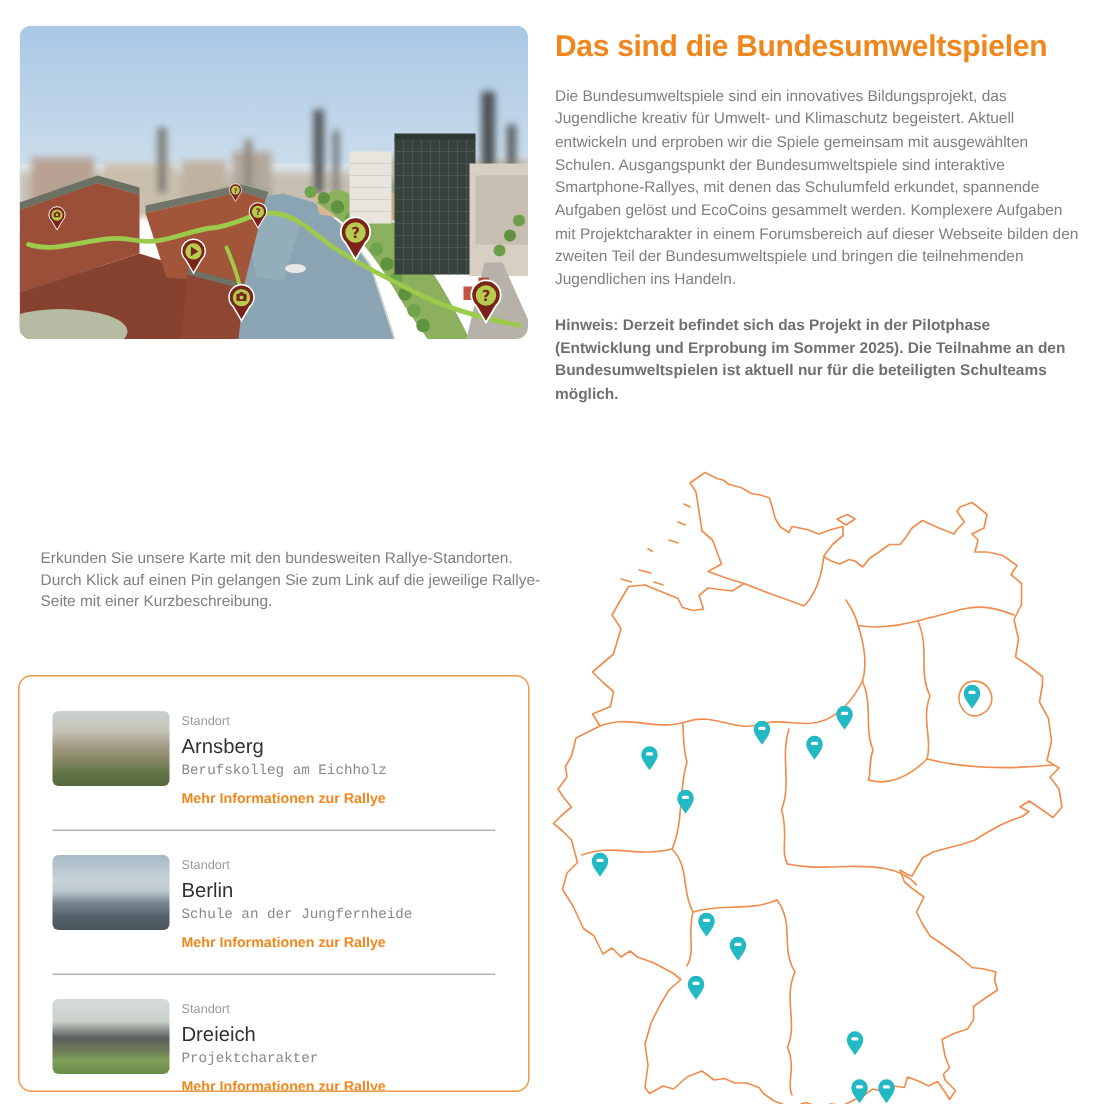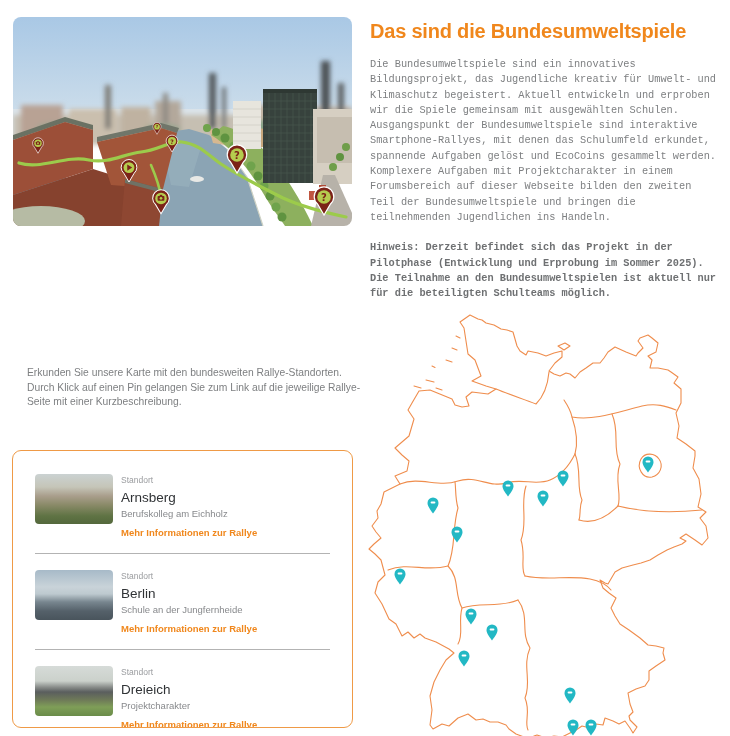--- a/index.html
+++ b/index.html
@@ -8,42 +8,42 @@
 
   
   .hero{position:absolute;left:13px;top:17px;width:339px;height:209px;
         border-radius:8px;overflow:hidden;}
   .hero svg{display:block;}
 
   
   .intro{position:absolute;left:370px;top:20px;width:351px;}
   .h-orange{color:#f0871c;font-weight:bold;margin:0;}
   .intro h1{font-size:20px;letter-spacing:-0.2px;margin-bottom:14px;}
-  .intro p{font-size:10.3px;line-height:15.3px;color:#7d7f81;margin:0 0 15px;font-family:Liberation Mono, monospace;}
+  .intro p{font-size:10.3px;line-height:15.3px;color:#7d7f81;margin:0 0 15px;}
   .intro p.note{font-weight:bold;color:#6e7072;margin-bottom:0;}
 
   
   .locs{position:absolute;left:13px;top:352px;width:345px;}
   .locs h2{font-size:17.5px;letter-spacing:-0.2px;margin:0 0 13px;}
   .locs p{font-size:10.3px;line-height:14.6px;color:#7d7f81;margin:14px;width:336px;}
 
   
   .cards{position:absolute;left:12px;top:450px;width:339px;height:276px;
          border:1.5px solid #ef9a46;border-radius:9px;background:#fff;overflow:hidden;}
   .card{display:flex;gap:8px;padding:16px 22px 15px;}
   .card.first{padding-top:23px;}
   .rule{height:1px;background:#b3b3b3;margin:0 22px;}
   .thumb{width:78px;height:50px;border-radius:4px;flex:none;}
   .thumb.t-arnsberg{background:linear-gradient(180deg,#cbd2d2 0%,#c5c5b8 26%,#a99e8c 44%,#8a8a68 62%,#5f7344 84%,#54683c 100%);}
   .thumb.t-berlin{background:linear-gradient(180deg,#a7bac8 0%,#c9d3d9 34%,#bdc9cf 48%,#78868f 64%,#55616a 82%,#49545c 100%);}
   .thumb.t-dreieich{background:linear-gradient(180deg,#d6dbd8 0%,#cbd1cb 30%,#8b8f8c 42%,#5a5e5e 52%,#6e7a58 68%,#7f9e58 82%,#6a8c49 100%);}
   .card .txt{padding-top:1px;}
   .t-label{font-size:8.5px;color:#9a9c9f;margin-bottom:5px;}
   .t-city{font-size:13.5px;font-weight:normal;color:#303336;margin-bottom:3px;}
-  .t-school{font-size:9.5px;color:#87898c;margin-bottom:8px;}
+  .t-school{font-size:9.5px;color:#87898c;margin-bottom:8px;font-family:Liberation Mono, monospace;}
   .t-link{font-size:9.5px;font-weight:bold;color:#f0871c;cursor:pointer;}
 
   
   .gmap{position:absolute;left:368px;top:308px;width:362px;height:430px;}
   .gmap svg{display:block;}
   .bline{fill:none;stroke:#ef8d4d;stroke-width:1.1;stroke-linejoin:round;stroke-linecap:round;}
 </style>
 </head>
 <body>
 
@@ -163,21 +163,21 @@
         <use href="#game-pin-camera" transform="translate(148,184) scale(0.85)"></use>
         <use href="#game-pin-play" transform="translate(116,153) scale(0.8)"></use>
         <use href="#game-pin-question" transform="translate(159,126) scale(0.6)"></use>
         <use href="#game-pin-question" transform="translate(144,111) scale(0.42)"></use>
         <use href="#game-pin-camera" transform="translate(25,128) scale(0.55)"></use>
       </g>
   </svg>
 </div>
 
 <section class="intro">
-  <h1 class="h-orange">Das sind die Bundesumweltspiele</h1>
+  <h1 class="h-orange">Das sind die Bundesumweltspielen</h1>
   <p>Die Bundesumweltspiele sind ein innovatives Bildungsprojekt, das Jugendliche kreativ für Umwelt- und Klimaschutz begeistert. Aktuell entwickeln und erproben wir die Spiele gemeinsam mit ausgewählten Schulen. Ausgangspunkt der Bundesumweltspiele sind interaktive Smartphone-Rallyes, mit denen das Schulumfeld erkundet, spannende Aufgaben gelöst und EcoCoins gesammelt werden. Komplexere Aufgaben mit Projektcharakter in einem Forumsbereich auf dieser Webseite bilden den zweiten Teil der Bundesumweltspiele und bringen die teilnehmenden Jugendlichen ins Handeln.</p>
   <p class="note">Hinweis: Derzeit befindet sich das Projekt in der Pilotphase (Entwicklung und Erprobung im Sommer 2025). Die Teilnahme an den Bundesumweltspielen ist aktuell nur für die beteiligten Schulteams möglich.</p>
 </section>
 
 <section class="locs">
   <p>Erkunden Sie unsere Karte mit den bundesweiten Rallye-Standorten. Durch Klick auf einen Pin gelangen Sie zum Link auf die jeweilige Rallye-Seite mit einer Kurzbeschreibung.</p>
 </section>
 
 <div class="cards">
   <div class="card first">

